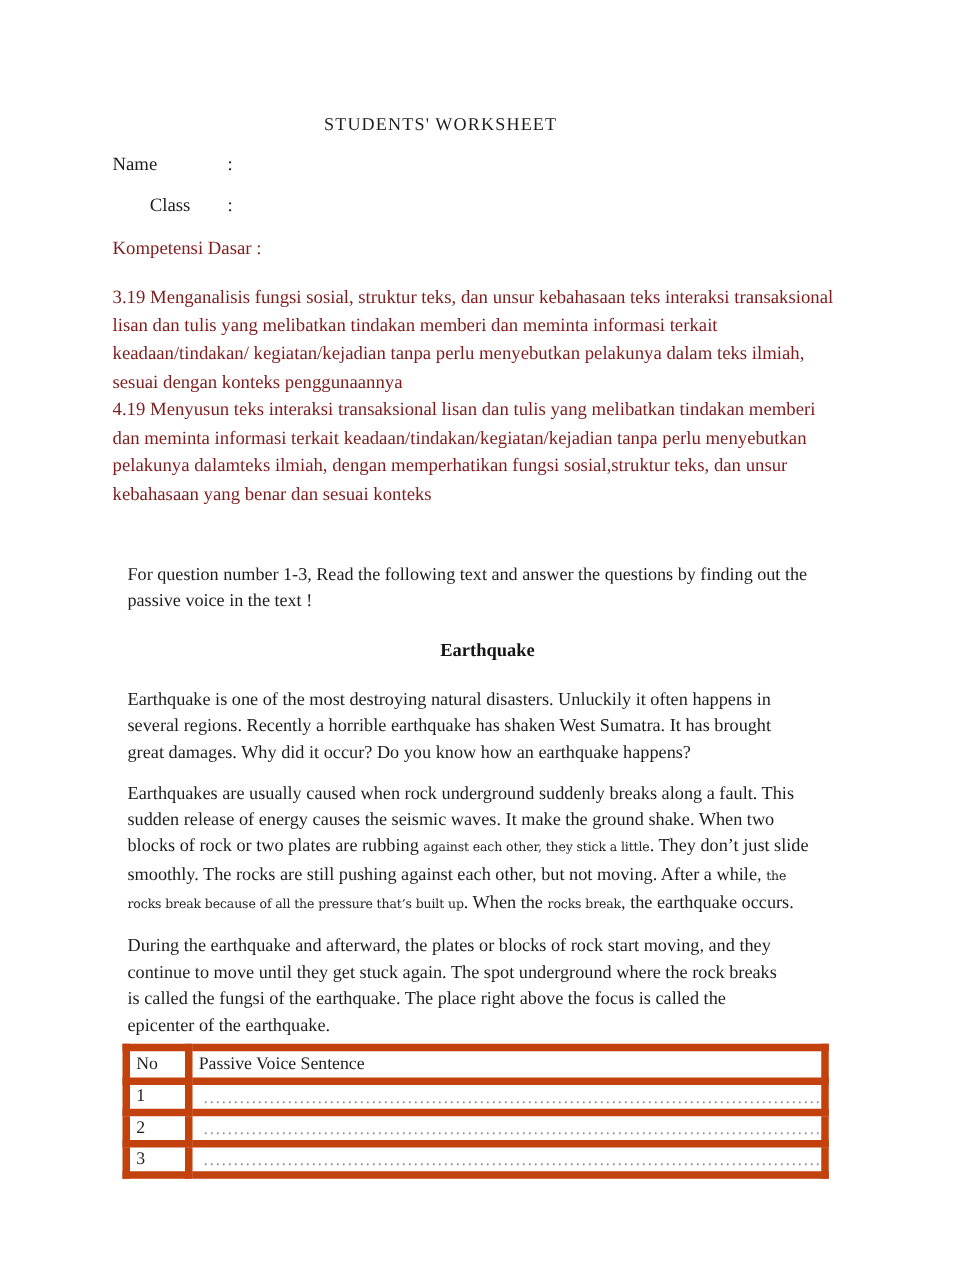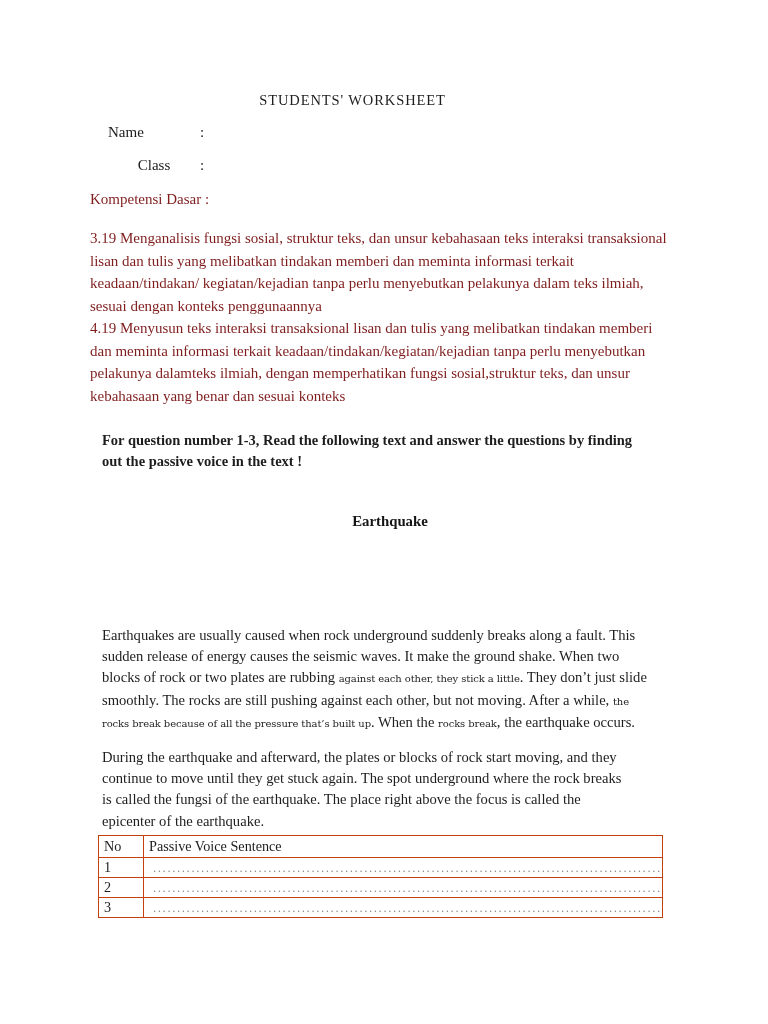--- a/index.html
+++ b/index.html
@@ -36,21 +36,20 @@
     color: #1d1d1d;
   }
 
   
   .field-row {
     position: absolute;
     left: 90px;
     font-size: 15px;
     color: #1d1d1d;
     white-space: nowrap;
-    margin-left: 18px;
   }
   .field-row .field-label {
     display: inline-block;
     width: 92px;
   }
   .field-row .field-colon {
     display: inline-block;
   }
   #field-name { top: 124px; }
   #field-class { top: 157px; text-align: center; }
@@ -67,26 +66,25 @@
   }
 
   #kd-heading { top: 188px; }
   #kd-319 { top: 227px; width: 584px; }
   #kd-419 { top: 317px; width: 578px; }
   #task-label { top: 417px; }
 
   .instruction {
     position: absolute;
     left: 102px;
-    top: 430px;
+    top: 450px;
     width: 552px;
     font-size: 14.5px;
     line-height: 21px;
     color: #1d1d1d;
-    font-weight: bold;
   }
 
   .text-title {
     position: absolute;
     left: 0;
     top: 513px;
     width: 780px;
     text-align: center;
     font-size: 14.8px;
     font-weight: bold;
@@ -116,21 +114,21 @@
   
   .answer-table {
     position: absolute;
     left: 98px;
     top: 835px;
     width: 565px;
     border-collapse: collapse;
     table-layout: fixed;
   }
   .answer-table td, .answer-table th {
-    border: 1px solid #c2410c;
+    border: 6px solid #c2410c;
     padding: 0 0 0 5px;
     font-size: 14.2px;
     font-weight: normal;
     text-align: left;
     color: #1d1d1d;
     height: 19px;
     line-height: 19px;
     vertical-align: middle;
     overflow: hidden;
     white-space: nowrap;
@@ -166,20 +164,21 @@
 
   <div class="block" id="kd-319">3.19 Menganalisis fungsi sosial, struktur teks, dan unsur kebahasaan teks interaksi transaksional lisan dan tulis yang melibatkan tindakan memberi dan meminta informasi terkait keadaan/tindakan/ kegiatan/kejadian tanpa perlu menyebutkan pelakunya dalam teks ilmiah, sesuai dengan konteks penggunaannya</div>
 
   <div class="block" id="kd-419">4.19 Menyusun teks interaksi transaksional lisan dan tulis yang melibatkan tindakan memberi dan meminta informasi terkait keadaan/tindakan/kegiatan/kejadian tanpa perlu menyebutkan pelakunya dalamteks ilmiah, dengan memperhatikan fungsi sosial,struktur teks, dan unsur kebahasaan yang benar dan sesuai konteks</div>
 
 
   <div class="instruction">For question number 1-3, Read the following text and answer the questions by finding out the passive voice in the text !</div>
 
   <div class="text-title">Earthquake</div>
 
+  <div class="para" id="para-1">Earthquake is one of the most destroying natural disasters. Unluckily it often happens in several regions. Recently a horrible earthquake has shaken West Sumatra. It has brought great damages. Why did it occur? Do you know how an earthquake happens?</div>
 
   <div class="para" id="para-2"><span>Earthquakes are usually caused when rock underground suddenly breaks along a fault. This sudden release of energy causes the seismic waves. It make the ground shake. When two blocks of rock or two plates are rubbing </span><span class="alt">against each other, they stick a little</span><span>. They don’t just slide smoothly. The rocks are still pushing against each other, but not moving. After a while, </span><span class="alt">the rocks break because of all the pressure that’s built up</span><span>. When the </span><span class="alt">rocks break</span><span>, the earthquake occurs.</span></div>
 
   <div class="para" id="para-3">During the earthquake and afterward, the plates or blocks of rock start moving, and they continue to move until they get stuck again. The spot underground where the rock breaks is called the fungsi of the earthquake. The place right above the focus is called the epicenter of the earthquake.</div>
 
   <table class="answer-table">
     <thead>
       <tr>
         <th class="col-no">No</th>
         <th>Passive Voice Sentence</th>

